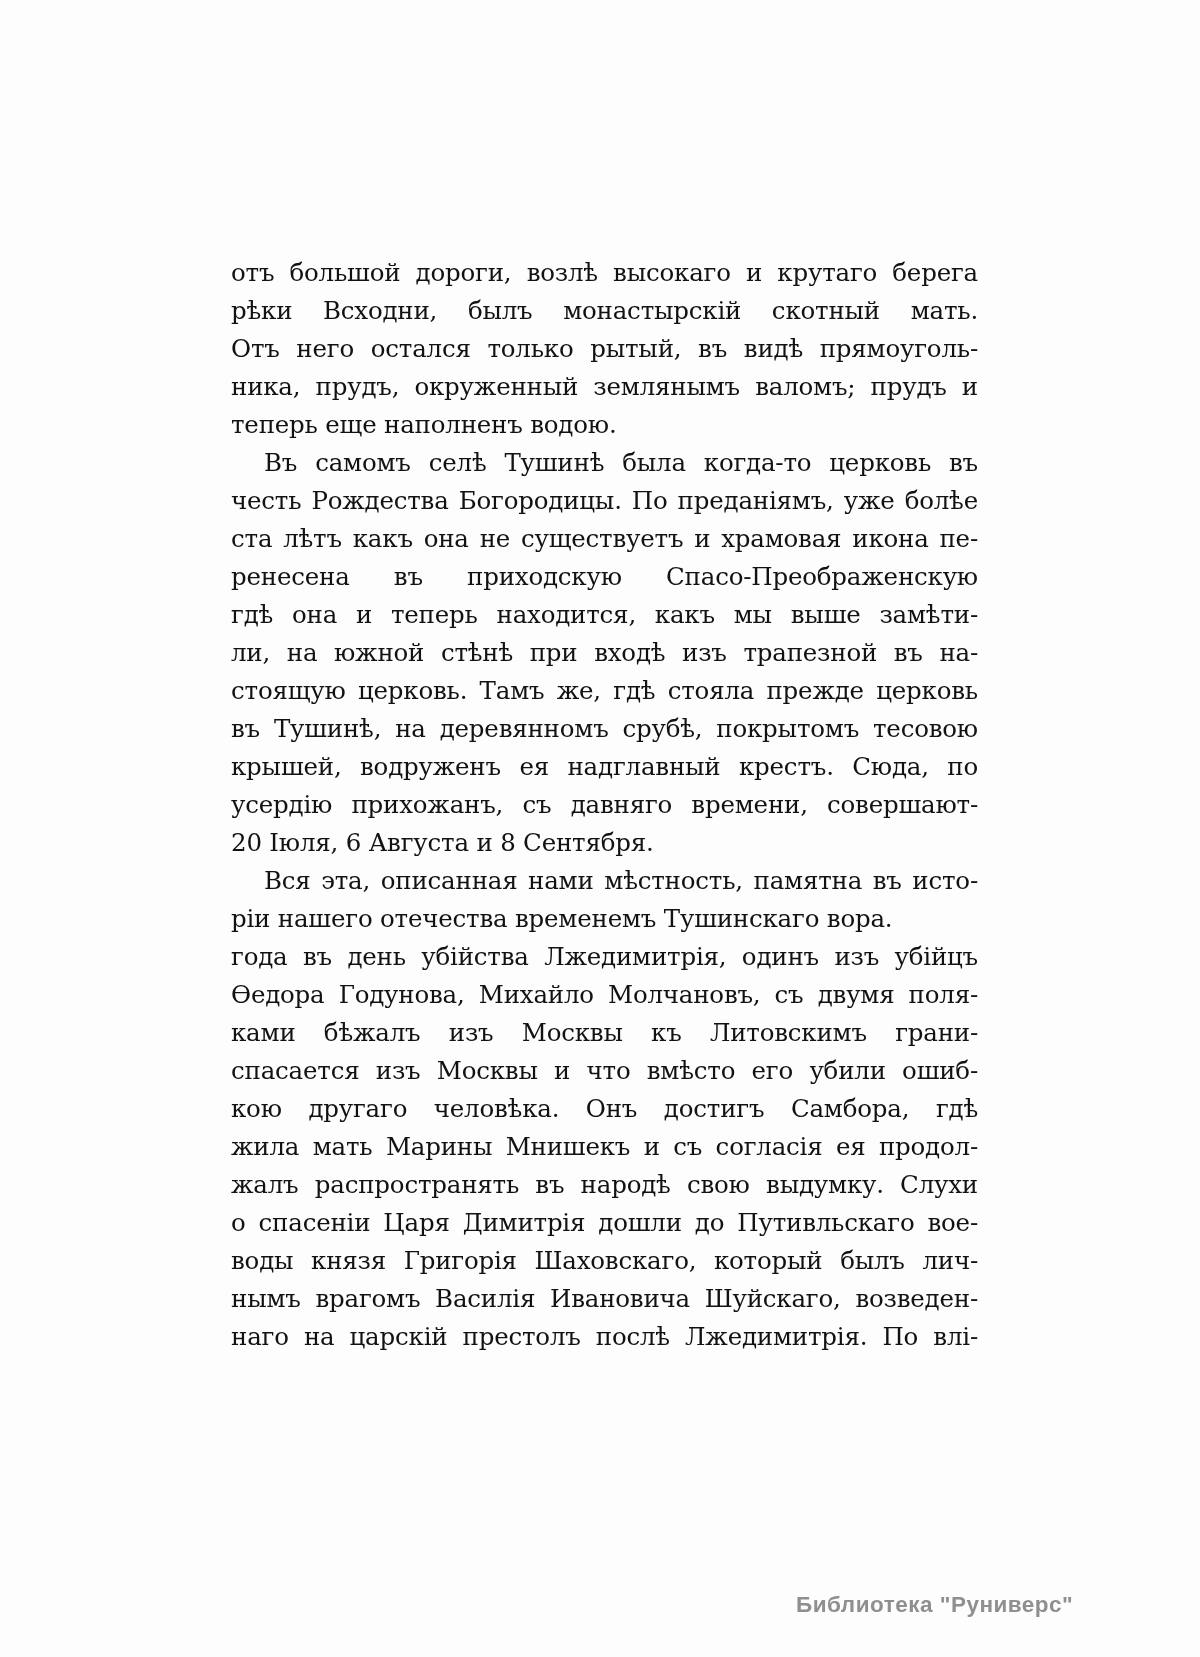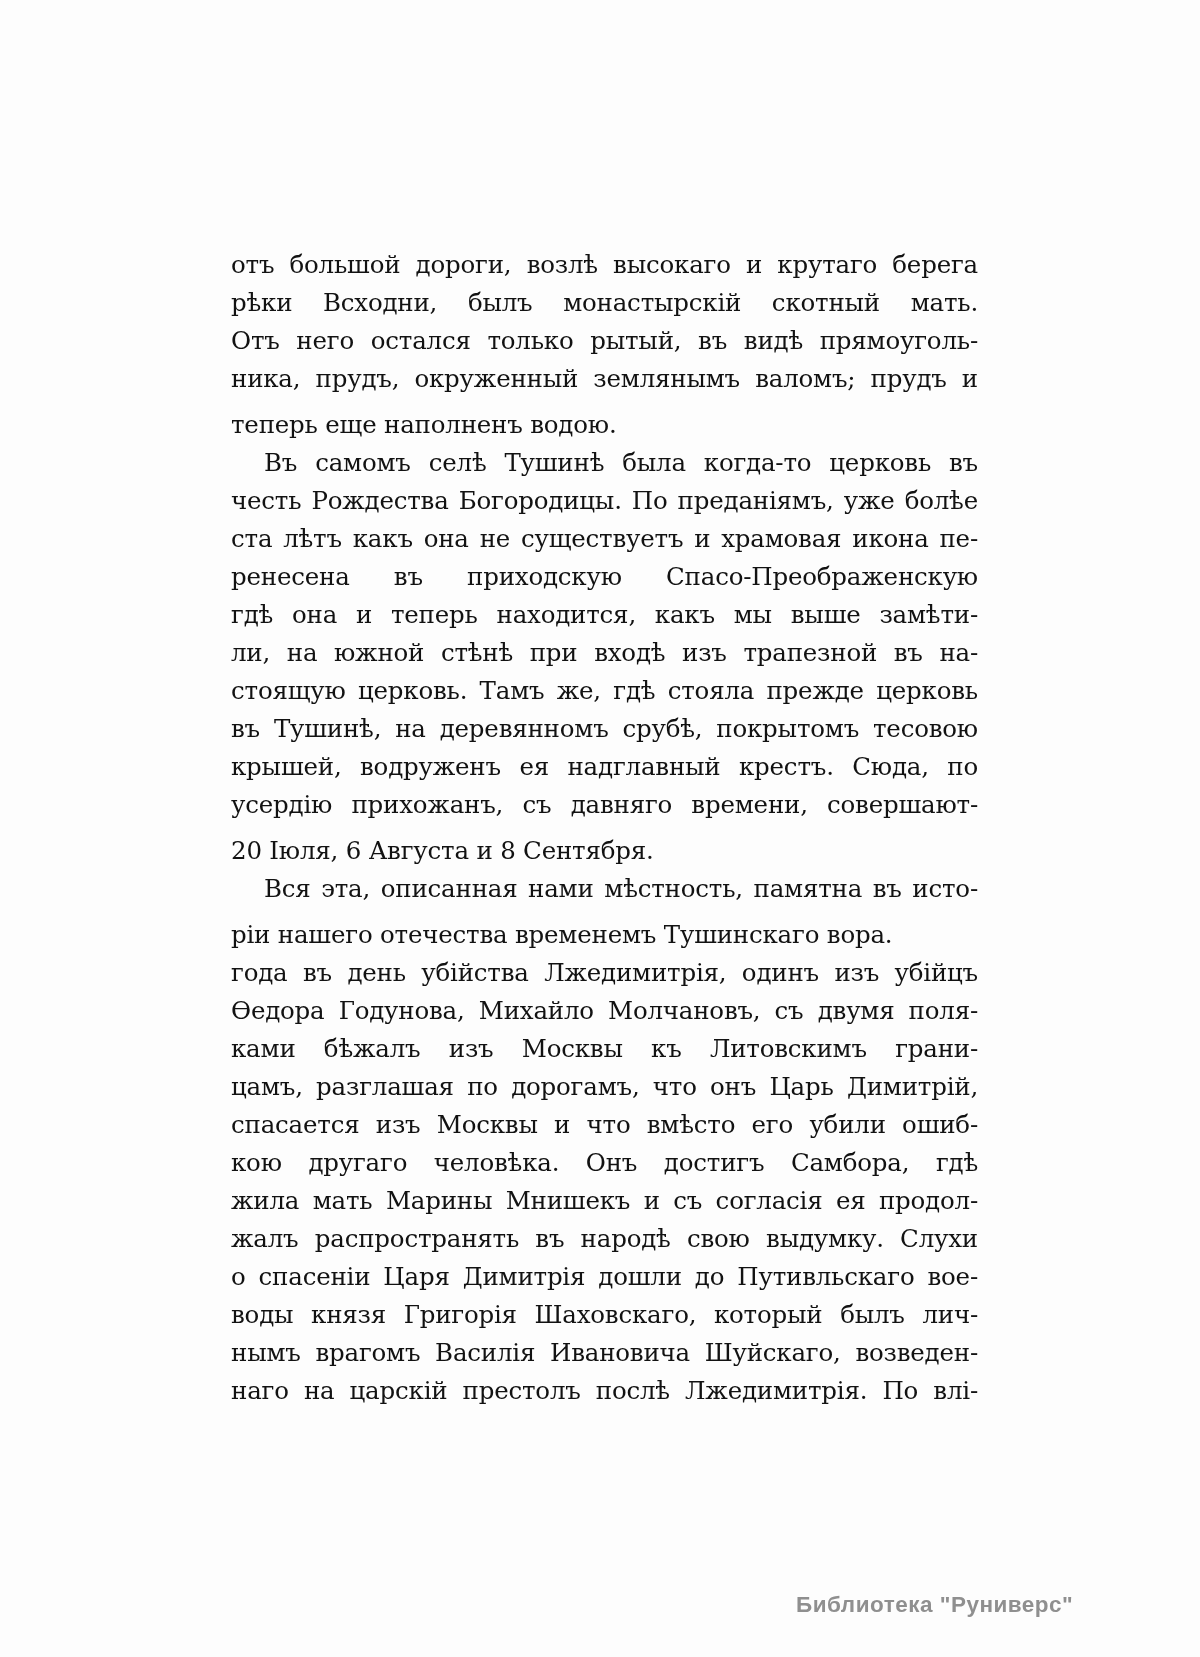--- a/index.html
+++ b/index.html
@@ -12,42 +12,41 @@
     width: 1200px;
     height: 1657px;
     background: #fdfdfd;
     overflow: hidden;
     font-family: "DejaVu Serif", serif;
     color: #121212;
   }
   .text-block {
     position: absolute;
     left: 231px;
-    top: 246px;
+    top: 254px;
     width: 747px;
   }
   .paragraph {
     margin: 0;
     padding: 0;
   }
   .line {
     font-size: 24.5px;
     line-height: 38px;
     height: 38px;
     letter-spacing: -0.2px;
     white-space: normal;
     text-align: justify;
     text-align-last: justify;
     -moz-text-align-last: justify;
     overflow: hidden;
   }
   .line.no-justify {
     text-align: right;
     text-align-last: left;
-    margin-top: 8px;
     -moz-text-align-last: left;
   }
   .line.indented {
     padding-left: 33px;
   }
   .italic {
   }
   .watermark {
     position: absolute;
     left: 796px;
@@ -85,21 +84,20 @@
         <div class="line no-justify"><span>20 Іюля, 6 Августа и 8 Сентября.</span></div>
       </div>
       <div class="paragraph">
         <div class="line indented"><span>Вся эта, описанная нами мѣстность, памятна въ исто-</span></div>
         <div class="line no-justify"><span>ріи нашего отечества временемъ </span><span class="italic">Тушинскаго вора</span><span>.</span></div>
       </div>
       <div class="paragraph">
         <div class="line"><span>года въ день убійства Лжедимитрія, одинъ изъ убійцъ</span></div>
         <div class="line"><span>Ѳедора Годунова, Михайло Молчановъ, съ двумя поля-</span></div>
         <div class="line"><span>ками бѣжалъ изъ Москвы къ Литовскимъ грани-</span></div>
-        <div class="line"><span>цамъ, разглашая по дорогамъ, что онъ Царь Димитрій,</span></div>
         <div class="line"><span>спасается изъ Москвы и что вмѣсто его убили ошиб-</span></div>
         <div class="line"><span>кою другаго человѣка. Онъ достигъ </span><span class="italic">Самбора</span><span>, гдѣ</span></div>
         <div class="line"><span>жила мать Марины Мнишекъ и съ согласія ея продол-</span></div>
         <div class="line"><span>жалъ распространять въ народѣ свою выдумку. Слухи</span></div>
         <div class="line"><span>о спасеніи Царя Димитрія дошли до Путивльскаго вое-</span></div>
         <div class="line"><span>воды князя Григорія Шаховскаго, который былъ лич-</span></div>
         <div class="line"><span>нымъ врагомъ Василія Ивановича Шуйскаго, возведен-</span></div>
         <div class="line"><span>наго на царскій престолъ послѣ Лжедимитрія. По влі-</span></div>
       </div>
     </div>

